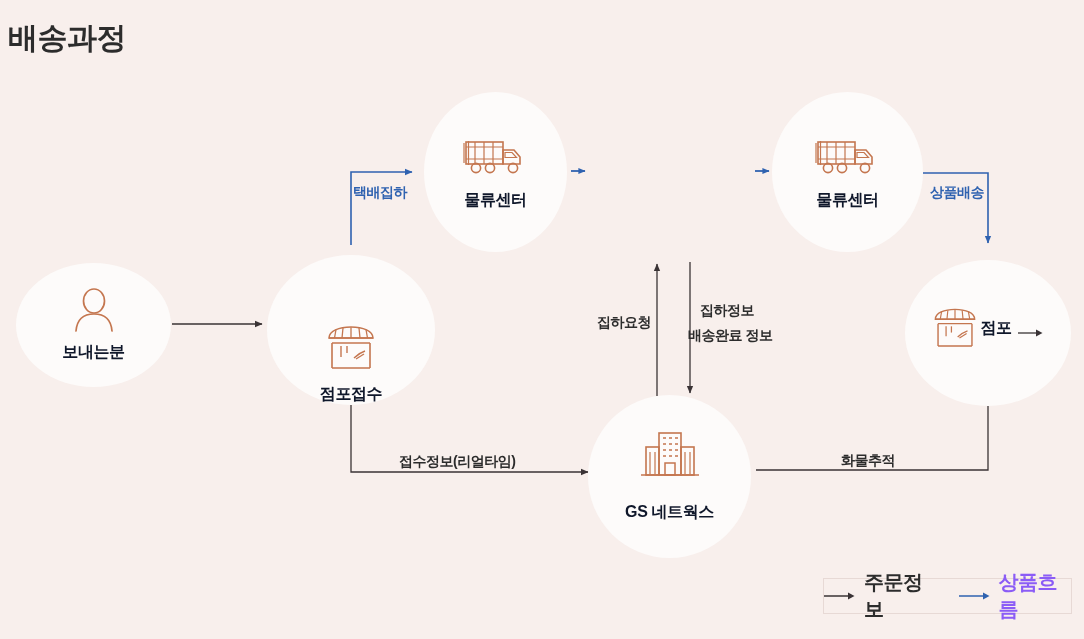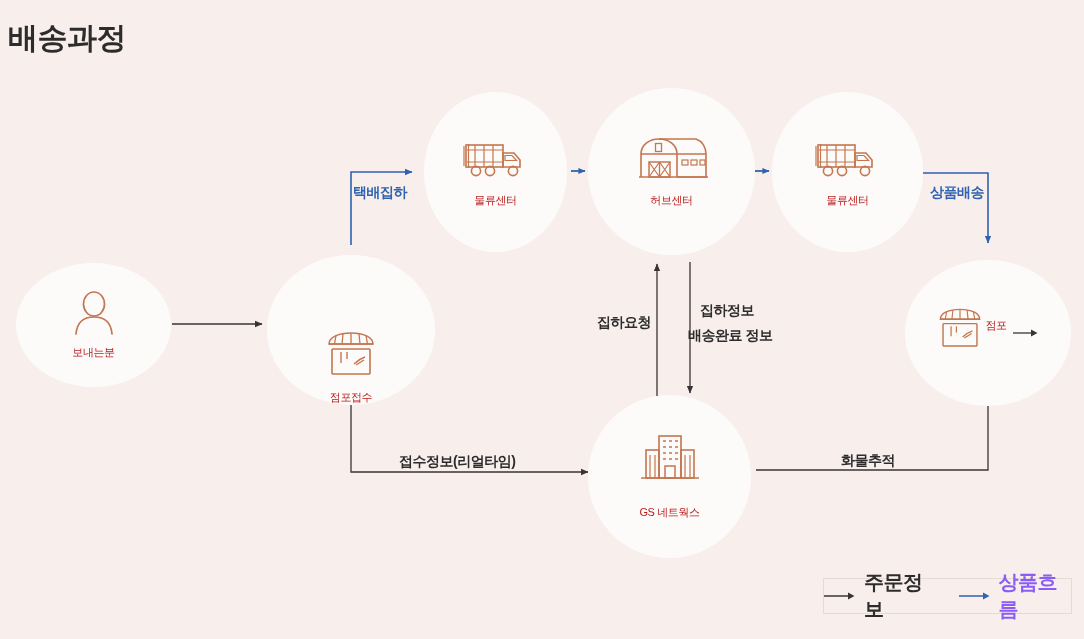--- a/index.html
+++ b/index.html
@@ -40,24 +40,25 @@
     justify-content: center;
     box-sizing: border-box;
   }
   .node-icon {
     display: flex;
     align-items: center;
     justify-content: center;
   }
   .node-label {
     margin-top: 10px;
-    font-size: 11px;
-    color: #b91c1c;
+    font-size: 16px;
+    color: #0f172a;
     letter-spacing: -0.4px;
     white-space: nowrap;
+    font-weight: bold;
   }
   .dual-icons {
     display: flex;
     align-items: flex-start;
     justify-content: center;
     gap: 4px;
   }
   .dual-col {
     display: flex;
     flex-direction: row;
@@ -202,38 +203,20 @@
         <path d="M41 16 L52 16 L58 23 L58 30 L41 30 Z" fill="none" stroke="#c4764f" stroke-width="1.6"></path>
         <path d="M43 18.5 L50 18.5 L54.5 23.5 L43 23.5 Z" fill="none" stroke="#c4764f" stroke-width="1.2"></path>
         <circle cx="14" cy="34" r="4.6" fill="none" stroke="#c4764f" stroke-width="1.6"></circle>
         <circle cx="28" cy="34" r="4.6" fill="none" stroke="#c4764f" stroke-width="1.6"></circle>
         <circle cx="51" cy="34" r="4.6" fill="none" stroke="#c4764f" stroke-width="1.6"></circle>
       </svg>
     </div>
     <div class="node-label">물류센터</div>
   </div>
 
-  <div class="node" style="left:588px;top:88px;width:167px;height:167px;">
-    <div class="node-icon">
-      <svg width="72" height="48" viewBox="0 0 72 48">
-        <path d="M5 42 L5 19 C5 10 13 4 23 4 C33 4 41 10 41 19 L41 42" fill="none" stroke="#c4764f" stroke-width="1.6"></path>
-        <path d="M23 4 C33 4 60 4 60 4 C66 6 70 12 70 19 L70 42 L41 42" fill="none" stroke="#c4764f" stroke-width="1.6"></path>
-        <path d="M5 19 L41 19 M41 19 L70 19" stroke="#c4764f" stroke-width="1.4"></path>
-        <rect x="19.5" y="8.5" width="6" height="8" fill="none" stroke="#c4764f" stroke-width="1.3"></rect>
-        <rect x="13" y="27" width="21" height="15" fill="none" stroke="#c4764f" stroke-width="1.5"></rect>
-        <path d="M13 27 L23.5 42 M23.5 27 L13 42 M23.5 27 L34 42 M34 27 L23.5 42" stroke="#c4764f" stroke-width="1.2"></path>
-        <path d="M23.5 27 L23.5 42" stroke="#c4764f" stroke-width="1.3"></path>
-        <rect x="46" y="25" width="6" height="5" fill="none" stroke="#c4764f" stroke-width="1.2"></rect>
-        <rect x="55" y="25" width="6" height="5" fill="none" stroke="#c4764f" stroke-width="1.2"></rect>
-        <rect x="64" y="25" width="5" height="5" fill="none" stroke="#c4764f" stroke-width="1.2"></rect>
-        <path d="M3 42 L72 42" stroke="#c4764f" stroke-width="1.6"></path>
-      </svg>
-    </div>
-    <div class="node-label">허브센터</div>
-  </div>
 
   <div class="node" style="left:772px;top:92px;width:151px;height:160px;">
     <div class="node-icon">
       <svg width="68" height="46" viewBox="0 0 68 46">
         <rect x="4" y="8" width="37" height="22" fill="none" stroke="#c4764f" stroke-width="1.6"></rect>
         <path d="M4 13 L41 13 M4 25 L41 25" stroke="#c4764f" stroke-width="1.2"></path>
         <path d="M13 8 L13 30 M22 8 L22 30 M31 8 L31 30" stroke="#c4764f" stroke-width="1.2"></path>
         <path d="M2 9 L2 29 M6.5 7 L6.5 31" stroke="#c4764f" stroke-width="1.2"></path>
         <path d="M41 16 L52 16 L58 23 L58 30 L41 30 Z" fill="none" stroke="#c4764f" stroke-width="1.6"></path>
         <path d="M43 18.5 L50 18.5 L54.5 23.5 L43 23.5 Z" fill="none" stroke="#c4764f" stroke-width="1.2"></path>

